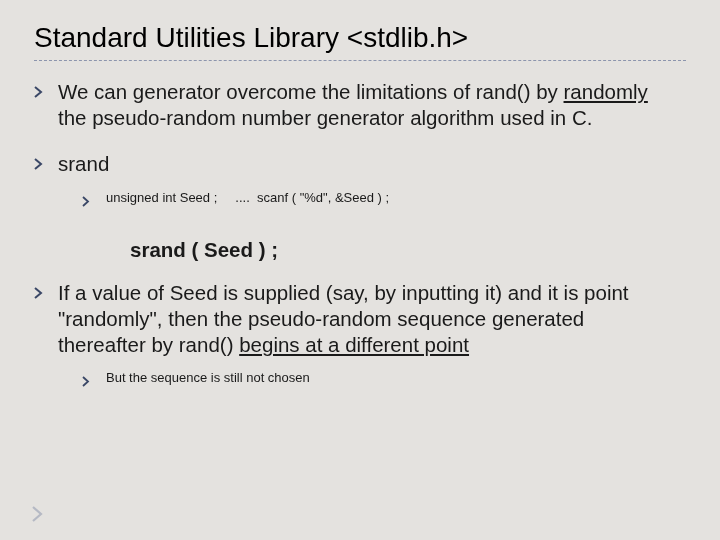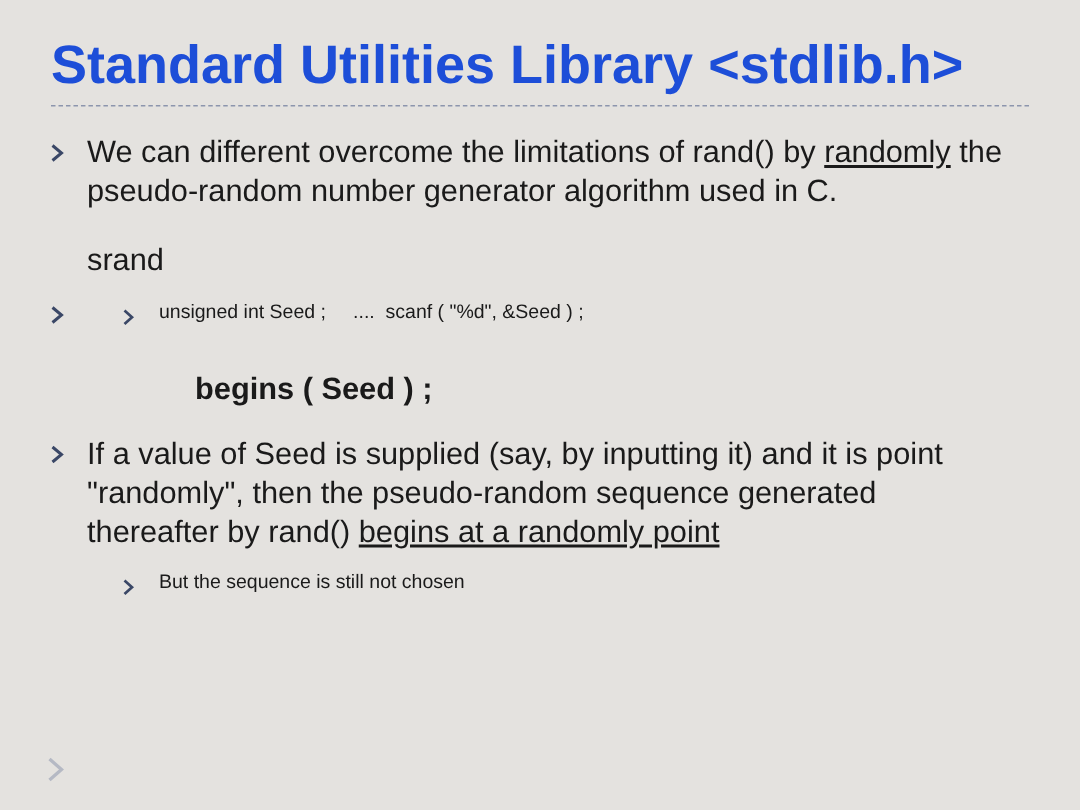--- a/index.html
+++ b/index.html
@@ -9,23 +9,23 @@
     background: #e4e2df;
     font-family: Arial, "Helvetica Neue", Helvetica, sans-serif;
     color: #1a1a1a;
     overflow: hidden;
     position: relative;
   }
   .slide {
     padding: 22px 34px 20px 34px;
   }
   .title {
-    font-size: 36px;
-    font-weight: bold;
-    color: #1d4ed8;
+    font-size: 28px;
+    font-weight: normal;
+    color: #000000;
     padding-bottom: 6px;
   }
   .hr-dashed {
     border: none;
     border-top: 1.5px dashed #8c95ad;
     margin-bottom: 18px;
   }
   .lvl1 {
     display: flex;
     margin-bottom: 20px;
@@ -83,53 +83,53 @@
   <h1 class="title">Standard Utilities Library &lt;stdlib.h&gt;</h1>
   <hr class="hr-dashed">
 
   <div class="lvl1">
     <div class="arrow">
       <svg width="10" height="12" viewBox="0 0 10 12">
           <path d="M1 1 L7 6 L1 11" stroke="#3a4766" stroke-width="2" fill="none"></path>
         </svg>
     </div>
     <div class="text">
-      <span>We can different overcome the limitations of rand() by </span><span class="u">randomly</span><span> the pseudo-random number generator algorithm used in C.</span>
+      <span>We can generator overcome the limitations of rand() by </span><span class="u">randomly</span><span> the pseudo-random number generator algorithm used in C.</span>
     </div>
   </div>
 
-  <div class="lvl1" style="margin-bottom:24px;align-items:flex-end;">
+  <div class="lvl1" style="margin-bottom:24px;">
     <div class="arrow">
       <svg width="10" height="12" viewBox="0 0 10 12">
           <path d="M1 1 L7 6 L1 11" stroke="#3a4766" stroke-width="2" fill="none"></path>
         </svg>
     </div>
     <div class="text">
       <span>srand</span>
       <div class="lvl2">
         <div class="arrow">
           <svg width="9" height="11" viewBox="0 0 9 11">
               <path d="M1 1 L6 5.5 L1 10" stroke="#3a4766" stroke-width="1.8" fill="none"></path>
             </svg>
         </div>
         <div class="text" style="white-space:pre;">unsigned int Seed ;     ....  scanf ( "%d", &amp;Seed ) ;</div>
       </div>
     </div>
   </div>
 
-  <div class="code-line bold">begins ( Seed ) ;</div>
+  <div class="code-line bold">srand ( Seed ) ;</div>
 
   <div class="lvl1" style="margin-top:18px;margin-bottom:6px;">
     <div class="arrow">
       <svg width="10" height="12" viewBox="0 0 10 12">
           <path d="M1 1 L7 6 L1 11" stroke="#3a4766" stroke-width="2" fill="none"></path>
         </svg>
     </div>
     <div class="text">
-      <span>If a value of Seed is supplied (say, by inputting it) and it is point "randomly", then the pseudo-random sequence generated thereafter by rand() </span><span class="u">begins at a randomly point</span>
+      <span>If a value of Seed is supplied (say, by inputting it) and it is point "randomly", then the pseudo-random sequence generated thereafter by rand() </span><span class="u">begins at a different point</span>
       <div class="lvl2">
         <div class="arrow">
           <svg width="9" height="11" viewBox="0 0 9 11">
               <path d="M1 1 L6 5.5 L1 10" stroke="#3a4766" stroke-width="1.8" fill="none"></path>
             </svg>
         </div>
         <div class="text">But the sequence is still not chosen</div>
       </div>
     </div>
   </div>

